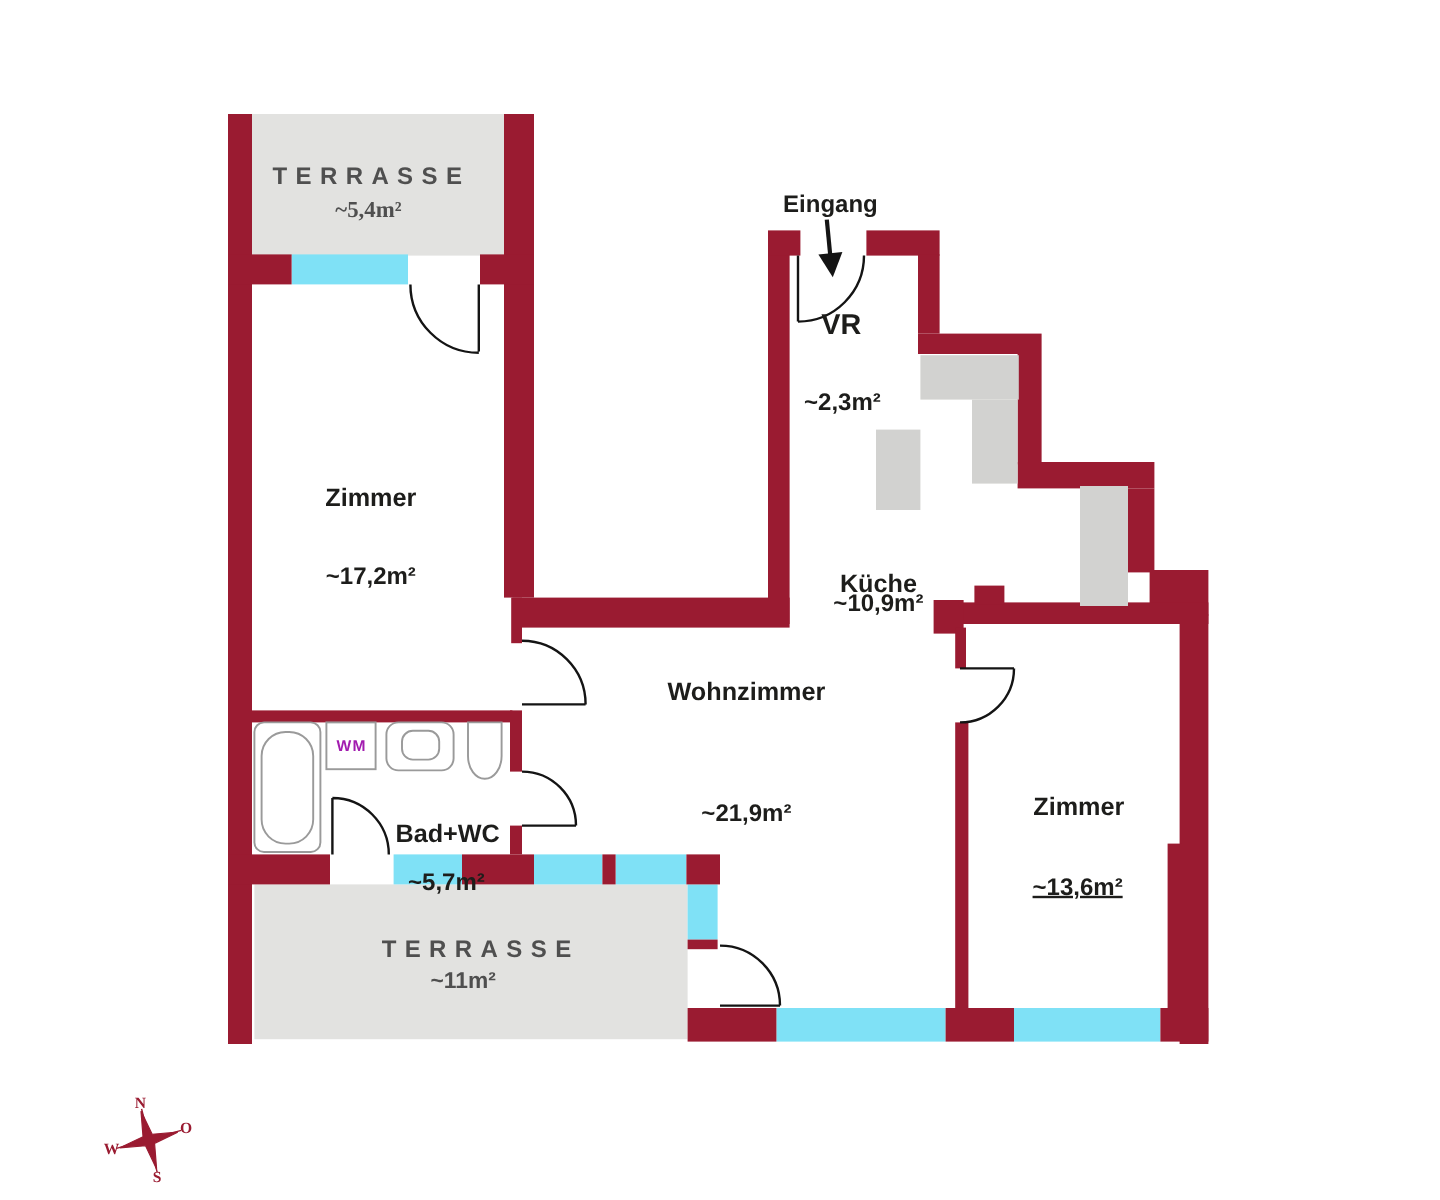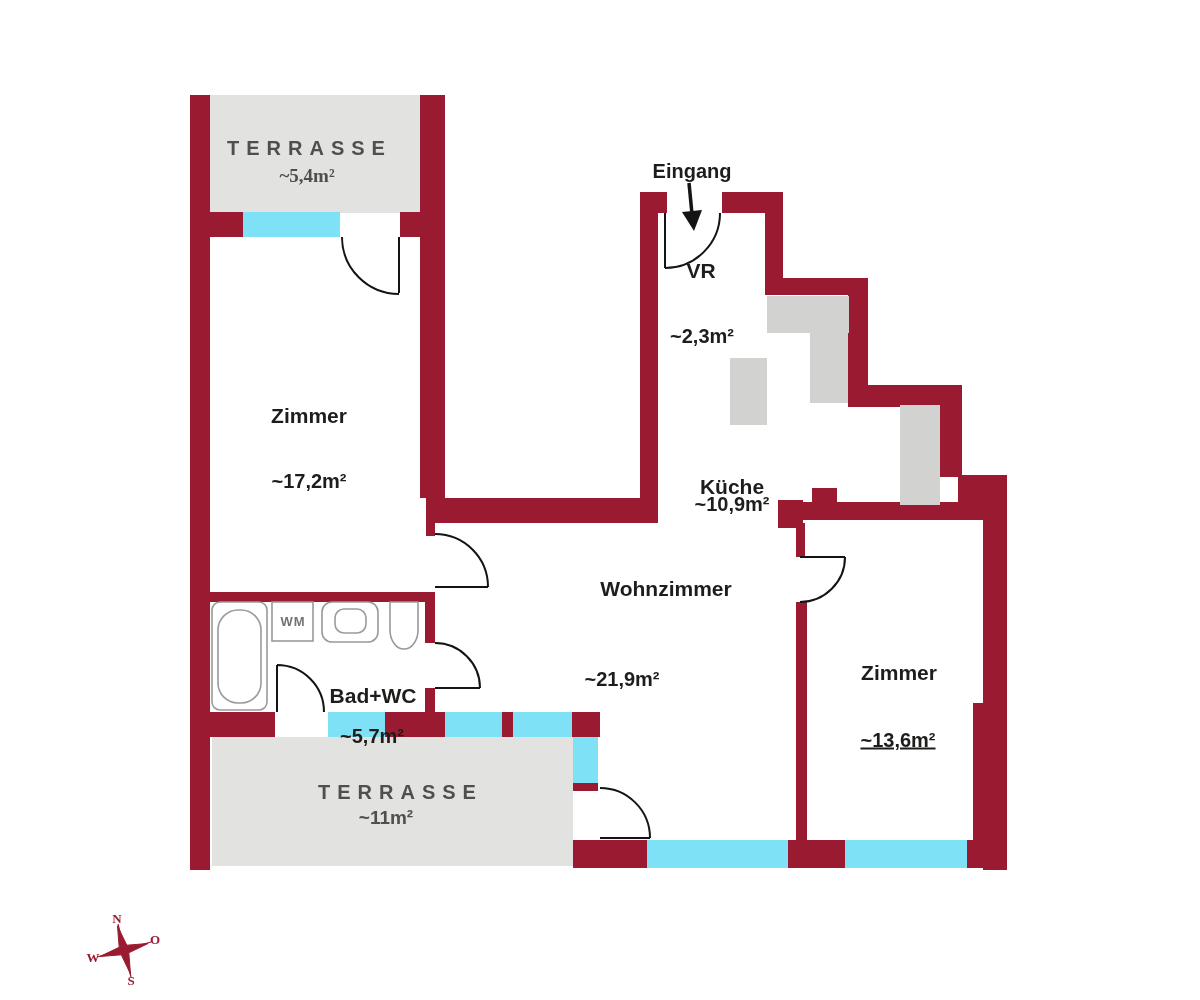--- a/index.html
+++ b/index.html
@@ -19,25 +19,25 @@
   .compass-star{fill:var(--wall,#9a1b31);stroke:var(--wall,#9a1b31);}
   .compass-axis{stroke:var(--wall,#9a1b31);stroke-width:1.2;fill:none;}
 
   .lbl{
     position:absolute;transform:translate(-50%,-50%);
     white-space:nowrap;font-weight:bold;text-align:center;
     color:var(--text,#1d1d1b);
   }
   .room-name{font-size:21px;}
   .room-area{font-size:20px;margin-top:40px;}
-  .small-name{font-size:21px;}
+  .small-name{font-size:24px;}
   .terrace-name{font-size:20px;letter-spacing:7px;color:var(--terrace-text,#4f4f4f);text-indent:7px;}
   .terrace-area{font-size:19px;color:var(--terrace-text,#4f4f4f);}
   .entrance-lbl{font-size:20px;}
-  .wm-lbl{font-size:13px;font-weight:bold;color:#737373;letter-spacing:1px;}
+  .wm-lbl{font-size:13px;font-weight:bold;color:#a21caf;letter-spacing:1px;}
   .compass-letter{font-family:"Liberation Serif", serif;font-size:13px;font-weight:bold;color:var(--wall,#9a1b31);}
 </style>
 </head>
 <body>
 
 <div class="stage">
 
   <svg width="1200" height="1000" viewBox="0 0 1200 1000">
 
     <g>
@@ -136,21 +136,21 @@
   <div class="lbl room-area" style="left:309px;top:441px;">~17,2m²</div>
 
   <div class="lbl entrance-lbl" style="left:692px;top:171px;">Eingang</div>
 
   <div class="lbl small-name" style="left:701px;top:271px;">VR</div>
   <div class="lbl room-area" style="left:702px;top:296px;">~2,3m²</div>
 
   <div class="lbl room-name" style="left:732px;top:439px;margin-top:48px;">Küche</div>
   <div class="lbl room-area" style="left:732px;top:464px;">~10,9m²</div>
 
-  <div class="lbl room-name" style="left:622px;top:589px;margin-left:44px;">Wohnzimmer</div>
+  <div class="lbl room-name" style="left:622px;top:577px;">Wohnzimmer</div>
   <div class="lbl room-area" style="left:622px;top:639px;">~21,9m²</div>
 
   <div class="lbl room-name" style="left:373px;top:664px;margin-top:32px;">Bad+WC</div>
   <div class="lbl room-area" style="left:372px;top:696px;">~5,7m²</div>
 
   <div class="lbl room-name" style="left:899px;top:673px;">Zimmer</div>
   <div class="lbl room-area" style="left:898px;top:700px;text-decoration:underline;">~13,6m²</div>
 
   <div class="lbl terrace-name" style="left:397px;top:792px;">TERRASSE</div>
   <div class="lbl terrace-area" style="left:386px;top:818px;">~11m²</div>

